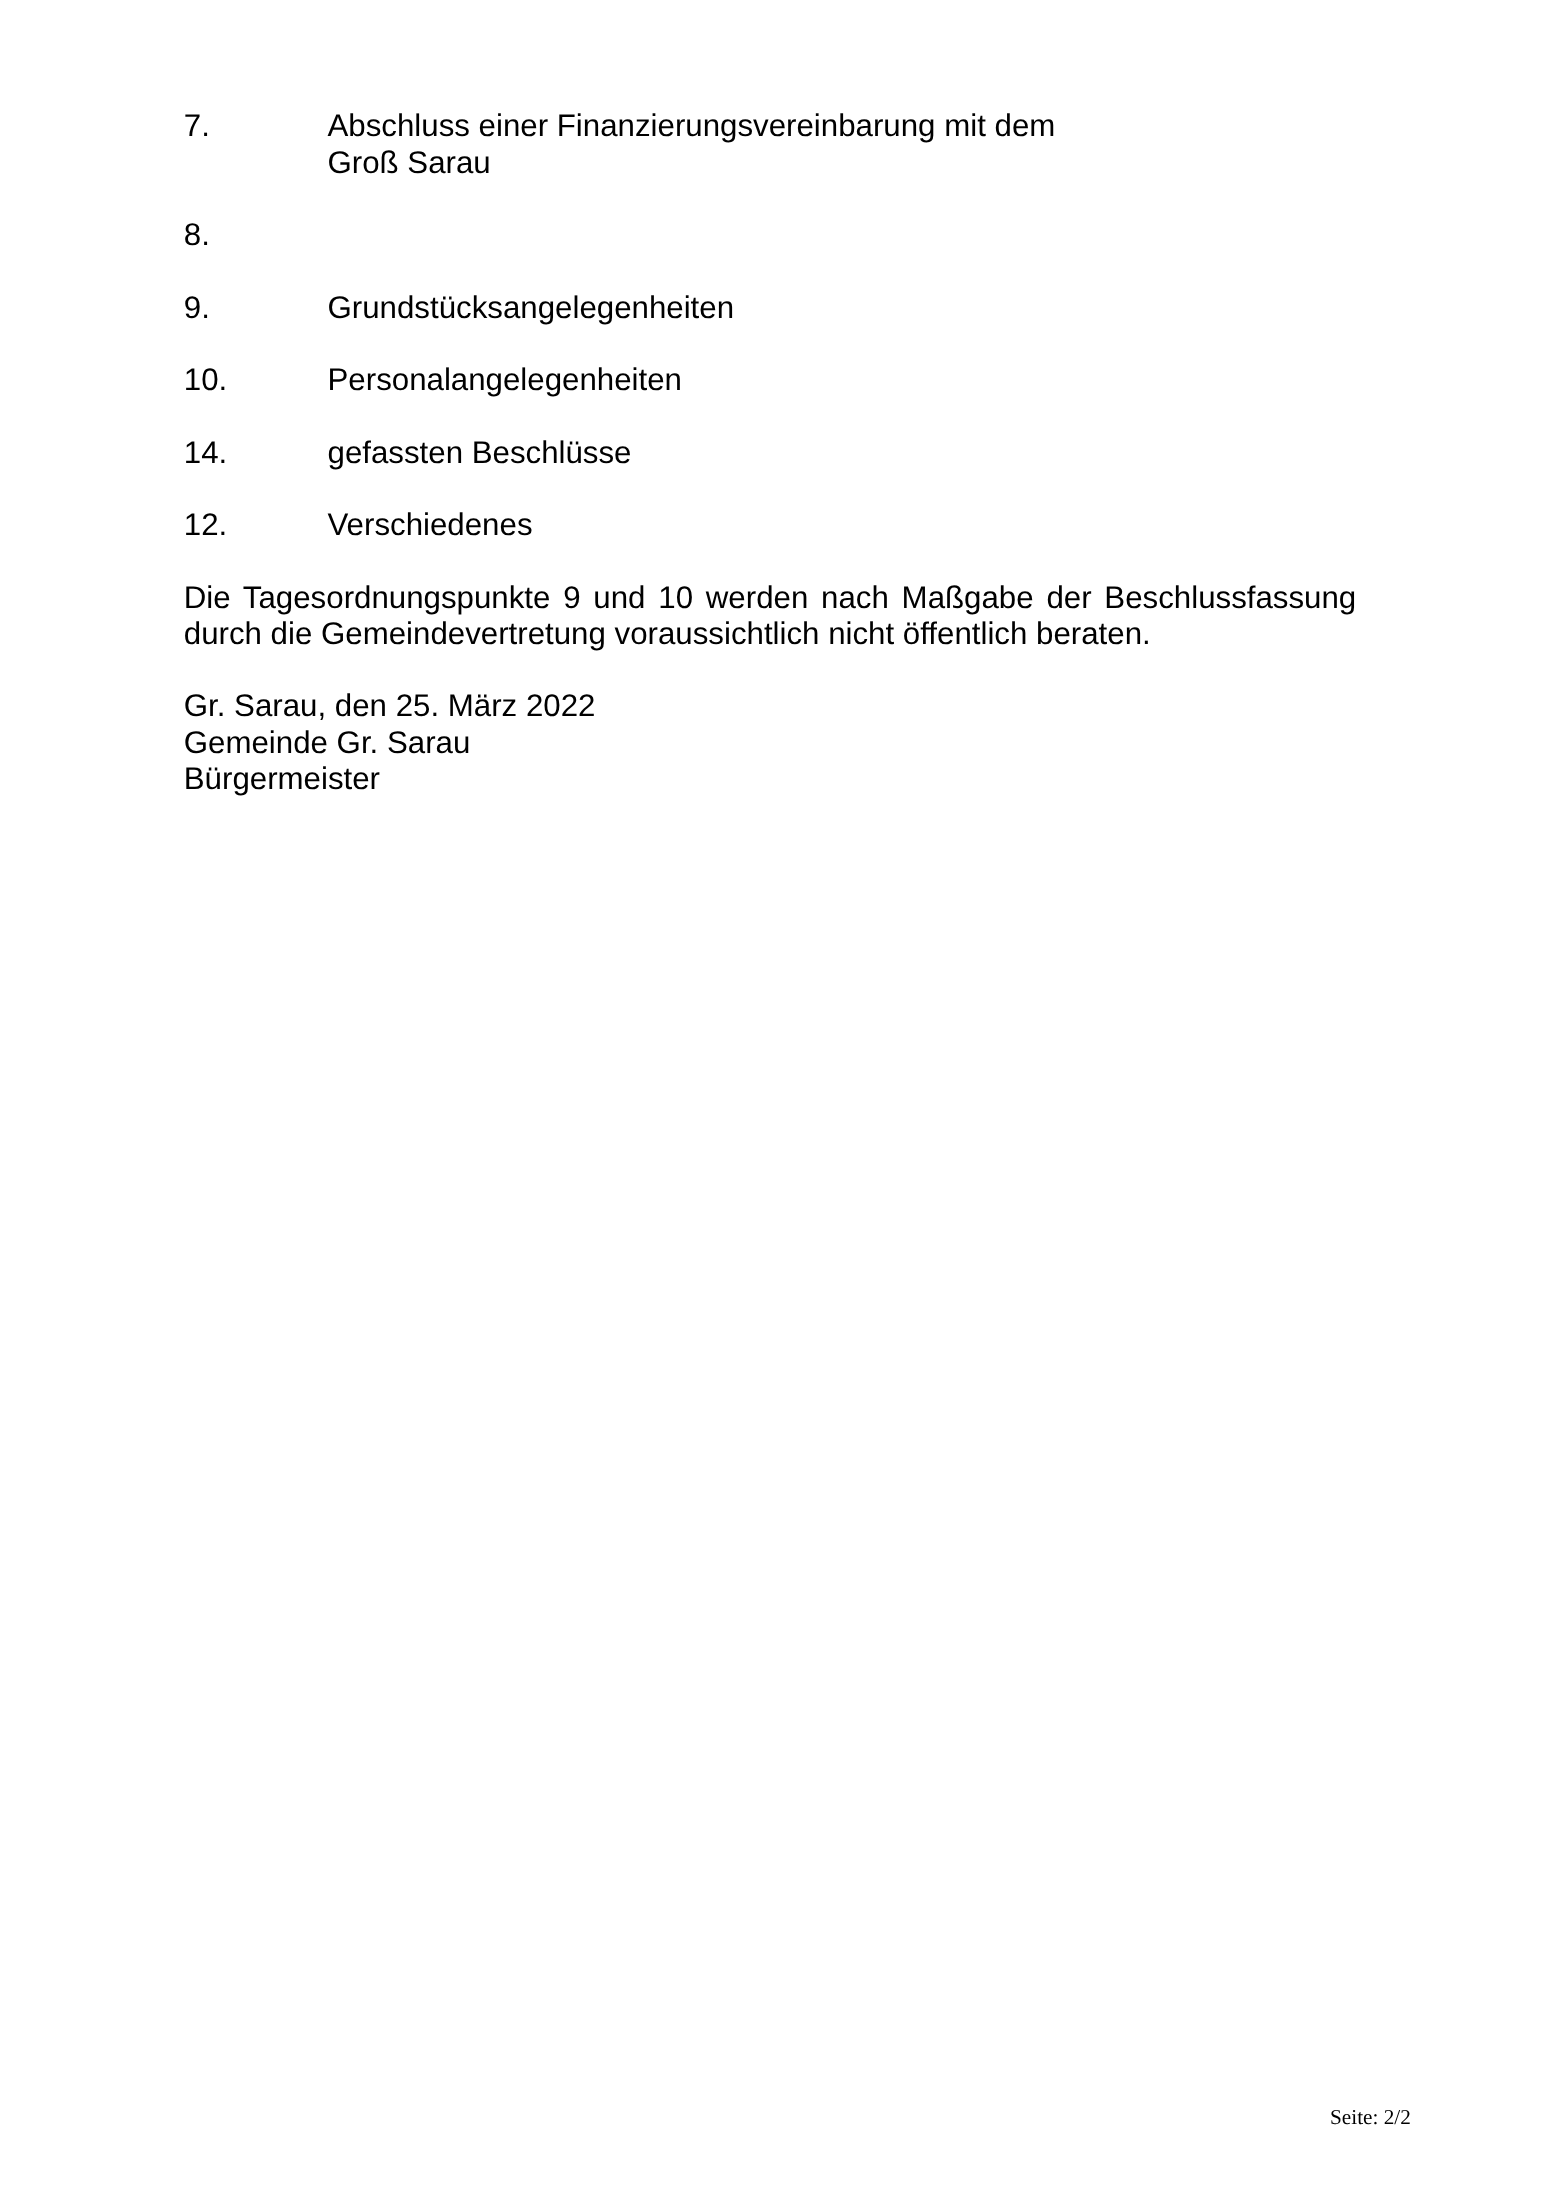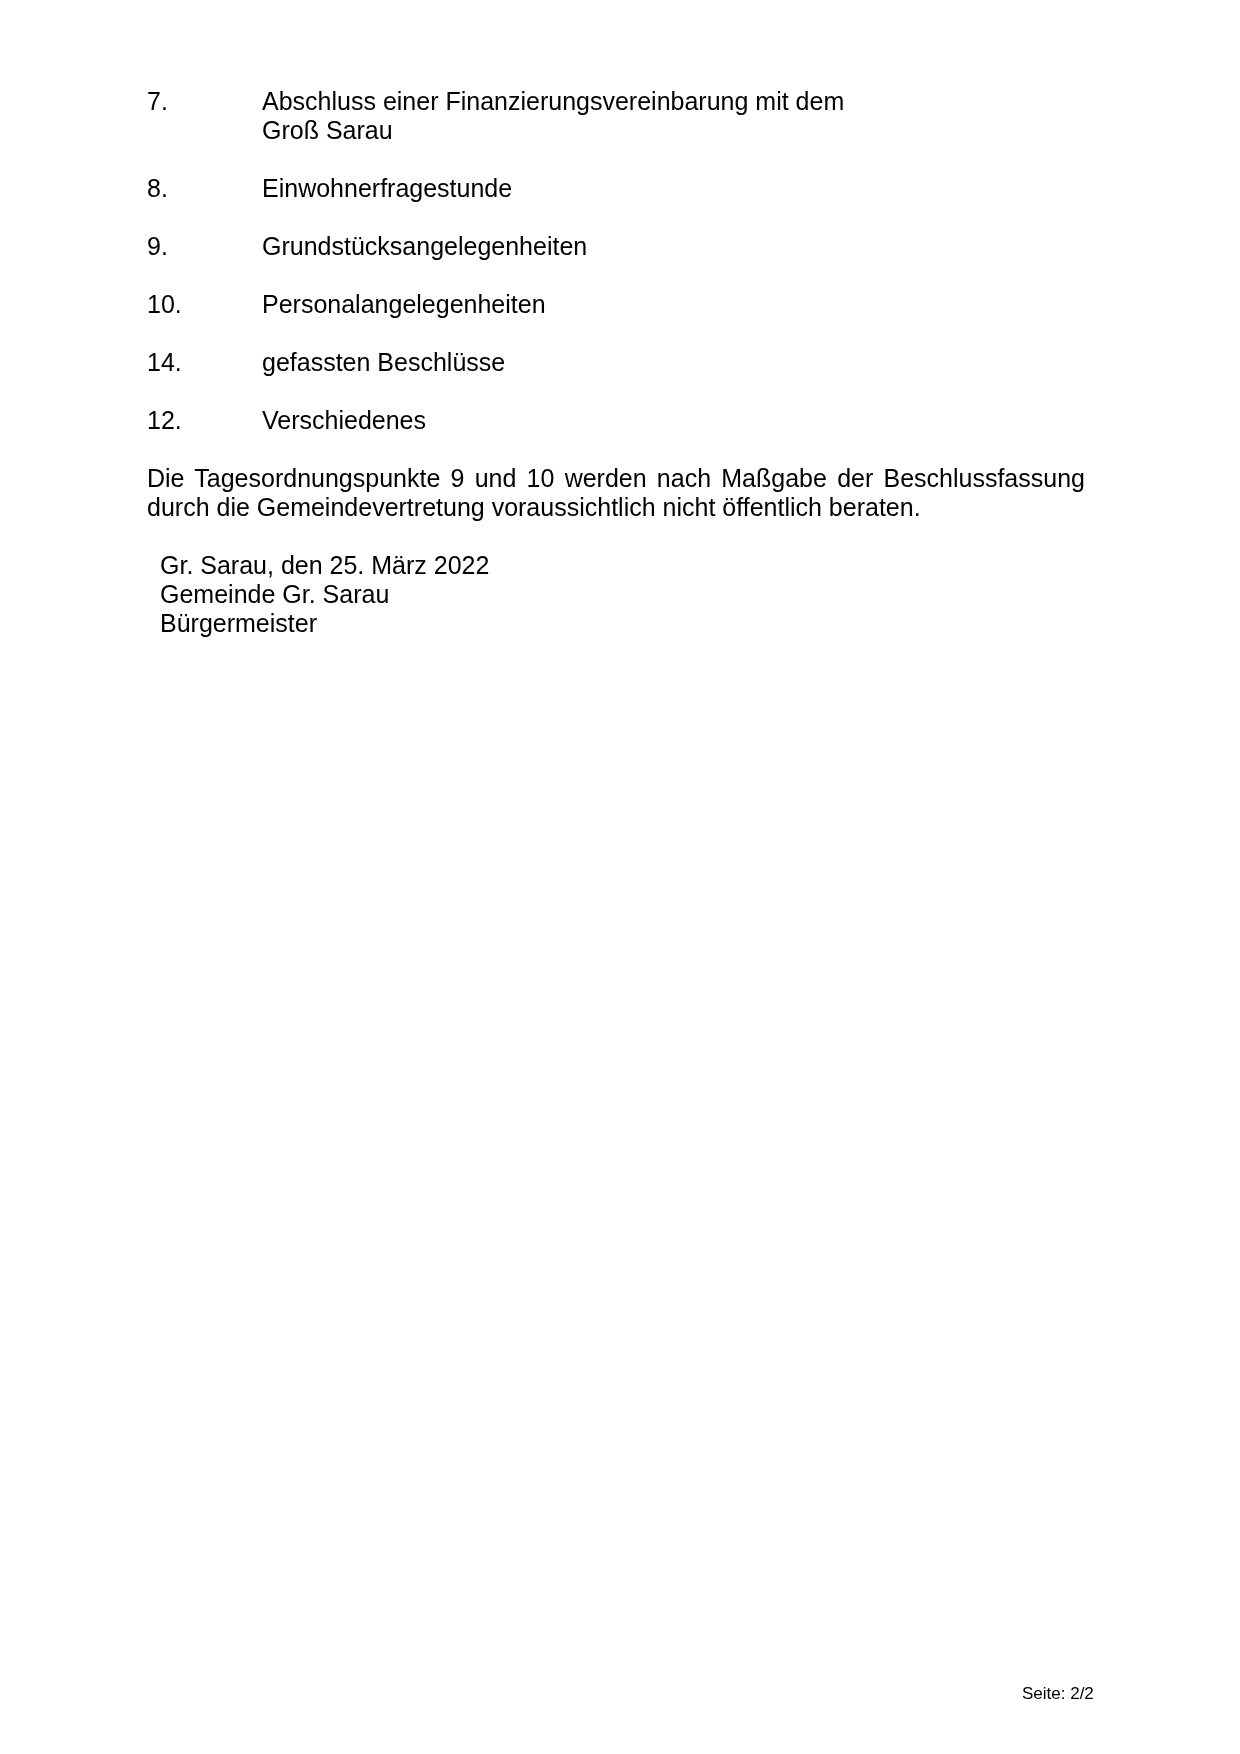--- a/index.html
+++ b/index.html
@@ -35,52 +35,50 @@
     width: 115px;
   }
   .agenda-item .item-text { flex: 1 1 auto; }
   .line { display: block; white-space: nowrap; }
   .note { margin: 0 0 29px 0; }
   .note-line { display: block; }
   .note-line.justified {
     text-align: justify;
     text-align-last: justify;
   }
-  .signature { margin: 13px; }
+  .signature { margin: 0; }
   .sig-line { display: block; }
   .footer {
     position: absolute;
-    left: 1022px;
+    left: 1064px;
     top: 1684px;
     font-size: 17px;
     line-height: 20px;
     white-space: nowrap;
+    font-family: Liberation Serif, serif;
   }
 </style>
 </head>
 <body>
 
 <div class="page">
   <div class="content">
 
     <div class="agenda">
 
       <div class="agenda-item">
         <span class="num">7.</span>
         <span class="item-text">
           <span class="line">Abschluss einer Finanzierungsvereinbarung mit dem</span>
           <span class="line">Groß Sarau</span>
         </span>
       </div>
 
       <div class="agenda-item">
         <span class="num">8.</span>
-        <span class="item-text">
-          <span class="line">Einwohnerfragestunde</span>
-        </span>
       </div>
 
       <div class="agenda-item">
         <span class="num">9.</span>
         <span class="item-text">
           <span class="line">Grundstücksangelegenheiten</span>
         </span>
       </div>
 
       <div class="agenda-item">

